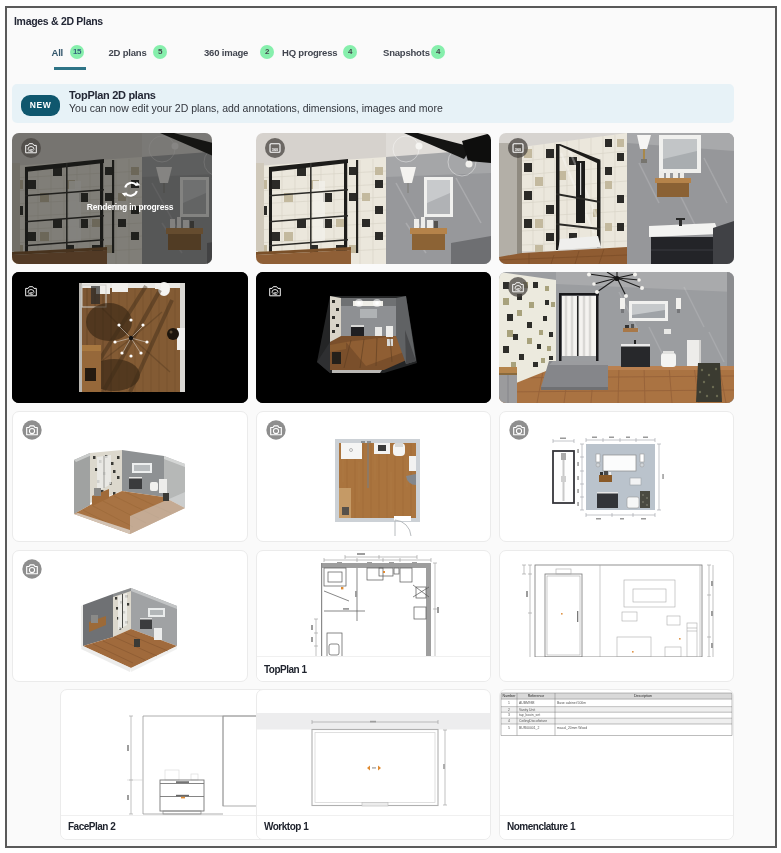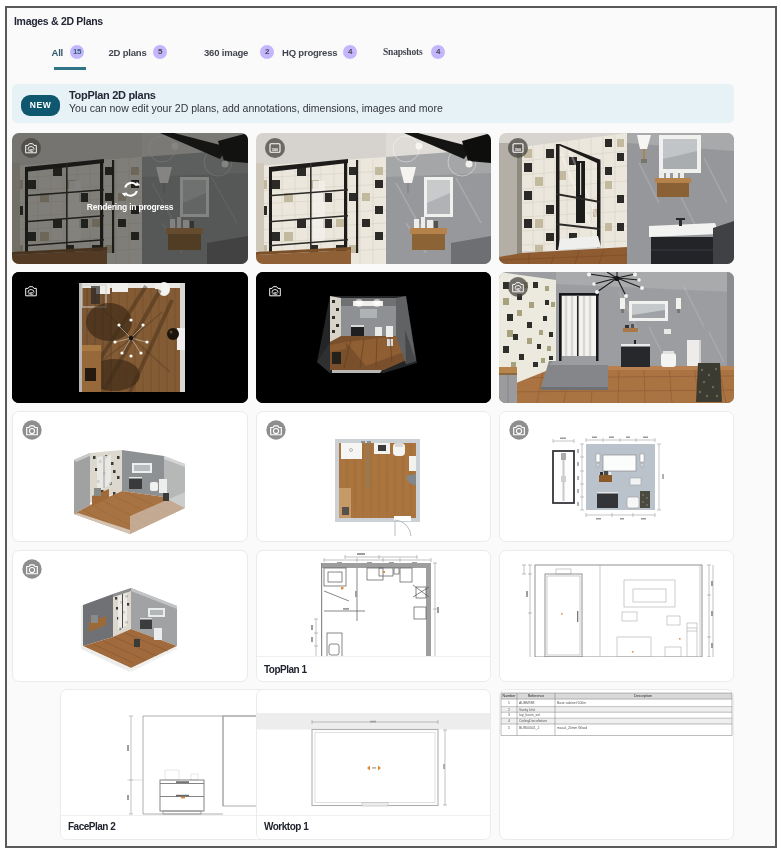--- a/index.html
+++ b/index.html
@@ -2,21 +2,21 @@
 <html><head>
 <meta charset="utf-8">
 <style>
   * { margin:0; padding:0; box-sizing:border-box; }
   html,body { width:781px; height:853px; background:#fff; font-family:"Liberation Sans", sans-serif; }
   #page { position:relative; width:781px; height:853px; background:#fff; overflow:hidden; }
   #frame { position:absolute; left:5px; top:6px; width:772px; height:842px; border:2px solid #5a5a5a; background:#fafafa; }
   h1.title { position:absolute; left:7px; top:6.5px; font-size:10.5px; font-weight:bold; color:#232735; letter-spacing:-0.3px;}
   .tab { position:absolute; top:39px; font-size:9.5px; font-weight:bold; color:#41454f; letter-spacing:-0.2px; }
   .tab.active { color:#33566b; }
-  .badge { position:absolute; top:37px; width:14px; height:14px; border-radius:50%; background:#c4b5fd; color:#45494f; font-size:8px; font-weight:bold; text-align:center; line-height:14px; letter-spacing:-0.5px; }
+  .badge { position:absolute; top:37px; width:14px; height:14px; border-radius:50%; background:#86efac; color:#45494f; font-size:8px; font-weight:bold; text-align:center; line-height:14px; letter-spacing:-0.5px; }
   .badge.active { color:#33667b; }
   #underline { position:absolute; left:47px; top:59px; width:32px; height:3px; background:#2e7486; }
   #banner { position:absolute; left:5px; top:76px; width:722px; height:39px; background:#e7f2f7; border-radius:5px; }
   #newpill { position:absolute; left:9px; top:11px; width:39px; height:21px; background:#0f576e; border-radius:9px; color:#fff; font-size:8.5px; font-weight:bold; text-align:center; line-height:21px; letter-spacing:0.5px; }
   #bannertitle { position:absolute; left:57px; top:5px; font-size:11px; font-weight:bold; color:#232735; letter-spacing:-0.3px; }
   #bannertext { position:absolute; left:57px; top:18px; font-size:10.5px; color:#33363d; }
   .card { position:absolute; border-radius:7px; overflow:hidden; }
   .wcard { position:absolute; border-radius:7px; overflow:hidden; background:#fff; border:1px solid #ebebeb; }
   .blk { background:#000; }
   .cardlabel { position:absolute; left:0; right:0; bottom:0; height:25px; background:#fff; border-top:1px solid #f0f0f0; font-size:10px; font-weight:bold; color:#20242e; line-height:25px; padding-left:7px; letter-spacing:-0.5px; }
@@ -31,30 +31,30 @@
   <h1 class="title">Images &amp; 2D Plans</h1>
 
   <div class="tab active" style="left:44.5px;">All</div>
   <div class="badge active" style="left:63px;">15</div>
   <div class="tab" style="left:101.5px;">2D plans</div>
   <div class="badge" style="left:146px;">5</div>
   <div class="tab" style="left:197px;">360 image</div>
   <div class="badge" style="left:253px;">2</div>
   <div class="tab" style="left:275px;">HQ progress</div>
   <div class="badge" style="left:336px;">4</div>
-  <div class="tab" style="left:376px;font-family:Liberation Serif, serif;">Snapshots</div>
+  <div class="tab" style="left:376px;">Snapshots</div>
   <div class="badge" style="left:424px;">4</div>
   <div id="underline"></div>
   <div id="banner">
     <div id="newpill">NEW</div>
     <div id="bannertitle">TopPlan 2D plans</div>
     <div id="bannertext">You can now edit your 2D plans, add annotations, dimensions, images and more</div>
   </div>
 
-  <div class="card" id="c11" style="left:5px; top:125px; width:236px; height:131px;">
+  <div class="card" id="c11" style="left:5px; top:125px; width:200px; height:131px;">
    <svg width="236" height="131" viewBox="0 0 236 131">
     <rect width="236" height="131" fill="#d6d2cd"></rect>
     <polygon points="130,0 236,0 236,26 130,26" fill="#dfdcd8"></polygon>
     <polygon points="0,33 130,24 130,131 0,131" fill="#ebe7dc"></polygon>
     <g stroke="#d9d4c7" stroke-width="0.7">
       <line x1="13" y1="34" x2="13" y2="131"></line>
             <line x1="26" y1="33" x2="26" y2="131"></line>
             <line x1="39" y1="32" x2="39" y2="131"></line>
             <line x1="52" y1="31" x2="52" y2="131"></line>
             <line x1="65" y1="30" x2="65" y2="131"></line>
@@ -1046,15 +1046,16 @@
       <text x="19" y="20.6">Vanity Unit</text>
       <text x="9" y="26.3" text-anchor="middle">3</text>
       <text x="19" y="26.3">tap_basin_set</text>
       <text x="9" y="32.2" text-anchor="middle">4</text>
       <text x="19" y="32.2">CeilingDiscofixture</text>
       <text x="9" y="38.6" text-anchor="middle">5</text>
       <text x="19" y="38.6">BUR00001_2</text>
       <text x="57" y="38.6">macal_20mm Wood</text>
     </g>
    </svg>
+   <div class="cardlabel r5">Nomenclature 1</div>
   </div>
  </div>
 </div>
 
 </body></html>

